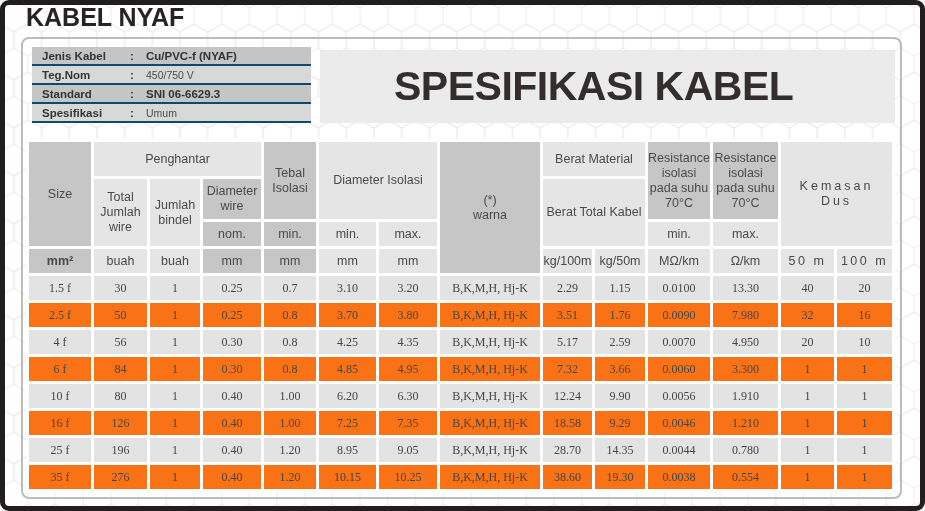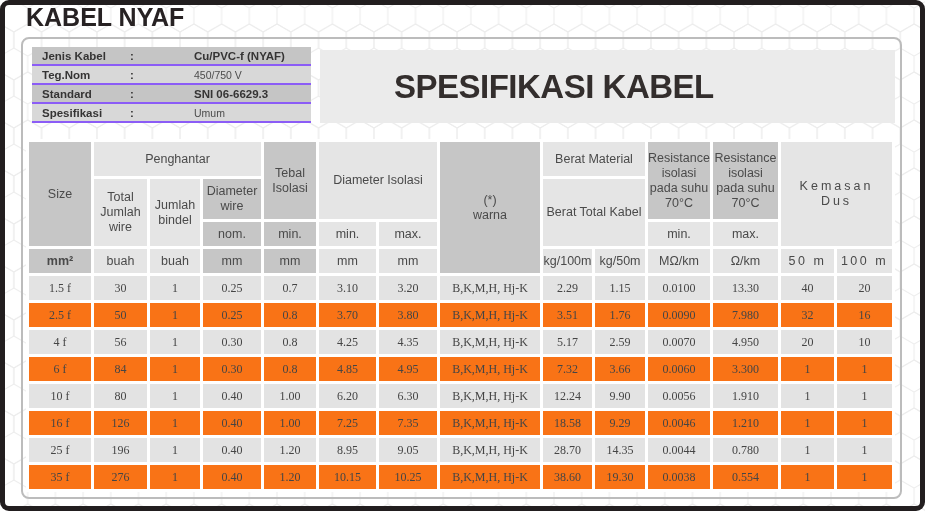--- a/index.html
+++ b/index.html
@@ -16,39 +16,39 @@
   }
   .page-title{
     position:absolute;left:26px;top:3px;z-index:2;
     font-size:25px;font-weight:bold;letter-spacing:0px;color:#272223;
   }
   .panel{
     position:absolute;left:21px;top:37px;width:881px;height:462px;
     box-sizing:border-box;border:2px solid #bcbcbc;border-radius:8px;
     z-index:1;background:transparent;
   }
-  .info-box{position:absolute;left:32px;top:47px;width:279px;z-index:2;background:#8b5cf6;}
+  .info-box{position:absolute;left:32px;top:47px;width:279px;z-index:2;background:#0c4a6e;}
   .info-row{
     height:17px;display:flex;align-items:center;margin-bottom:2px;
     padding-left:10px;box-sizing:border-box;
   }
   .info-row.dark{background:#c5c5c5;}
   .info-row.light{background:#d8d8d8;}
   .info-label{width:88px;font-weight:bold;font-size:11.5px;color:#353434;}
   .info-sep{width:16px;font-weight:bold;font-size:11.5px;color:#353434;}
-  .info-value{font-size:11.5px;color:#353434;margin-left:48px;}
+  .info-value{font-size:11.5px;color:#353434;}
   .info-value.b{font-weight:bold;}
   .info-value.r{font-weight:normal;font-size:10.5px;color:#4c4c4c;}
   .spec-title-box{
     position:absolute;left:320px;top:50px;width:575px;height:73px;
     background:#ebebeb;display:flex;align-items:center;z-index:2;
     padding-left:74px;box-sizing:border-box;
   }
   .spec-title{
-    font-size:33px;font-weight:bold;letter-spacing:-0.5px;color:#332e2d;
+    font-size:41px;font-weight:bold;letter-spacing:-0.5px;color:#332e2d;
   }
   .table-area{position:absolute;left:26px;top:139px;z-index:2;background:#ffffff;}
   table.spec{
     border-collapse:separate;border-spacing:3px;table-layout:fixed;
     width:869px;
   }
   table.spec td{
     text-align:center;vertical-align:middle;padding:0;
     font-size:12.5px;color:#4a4a4a;line-height:1.2;
     overflow:hidden;

